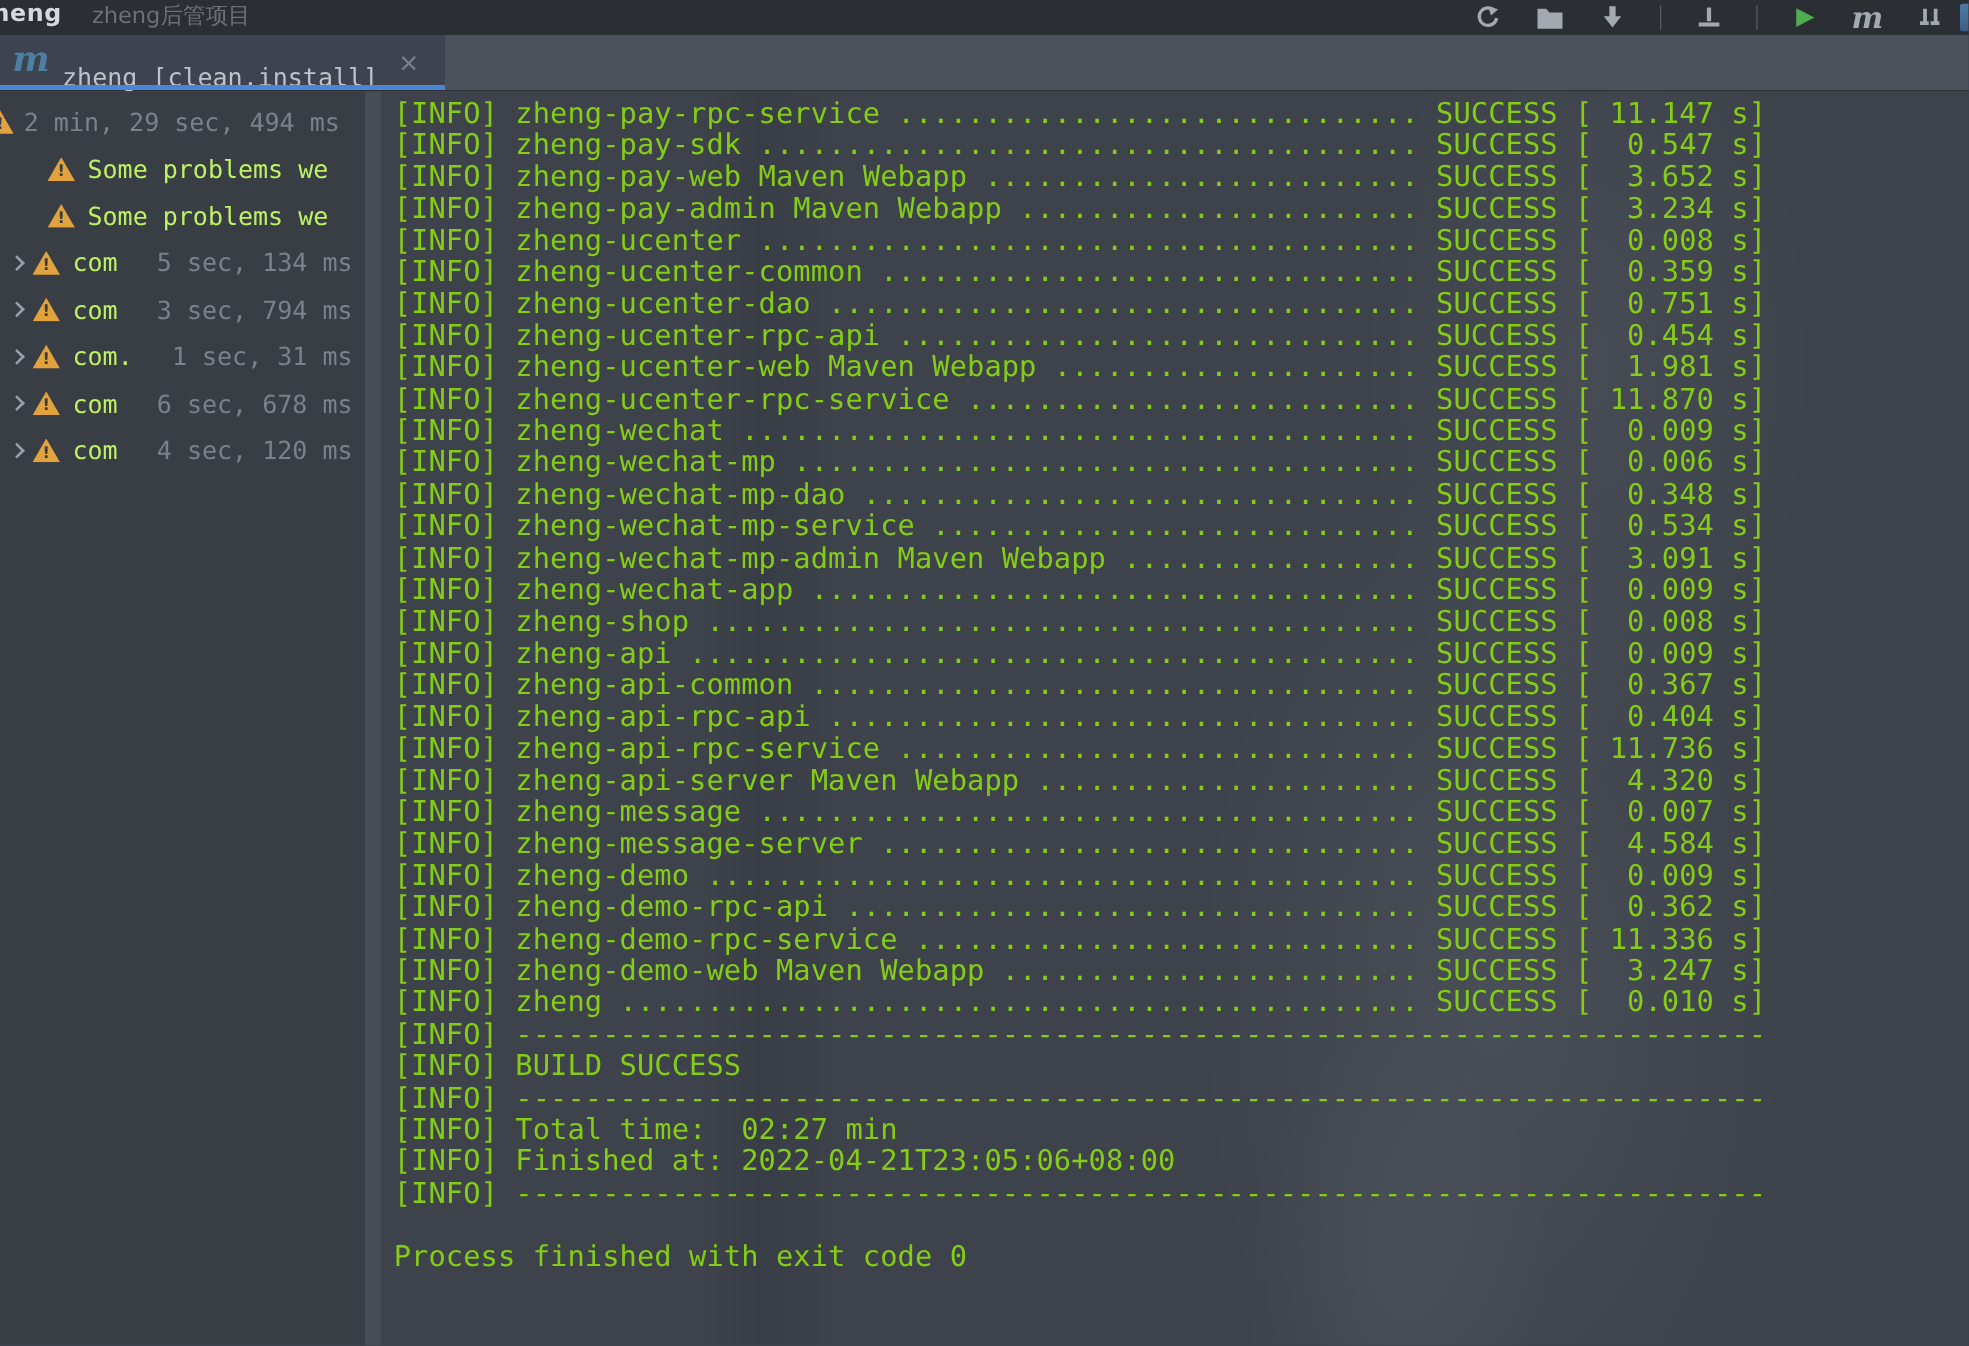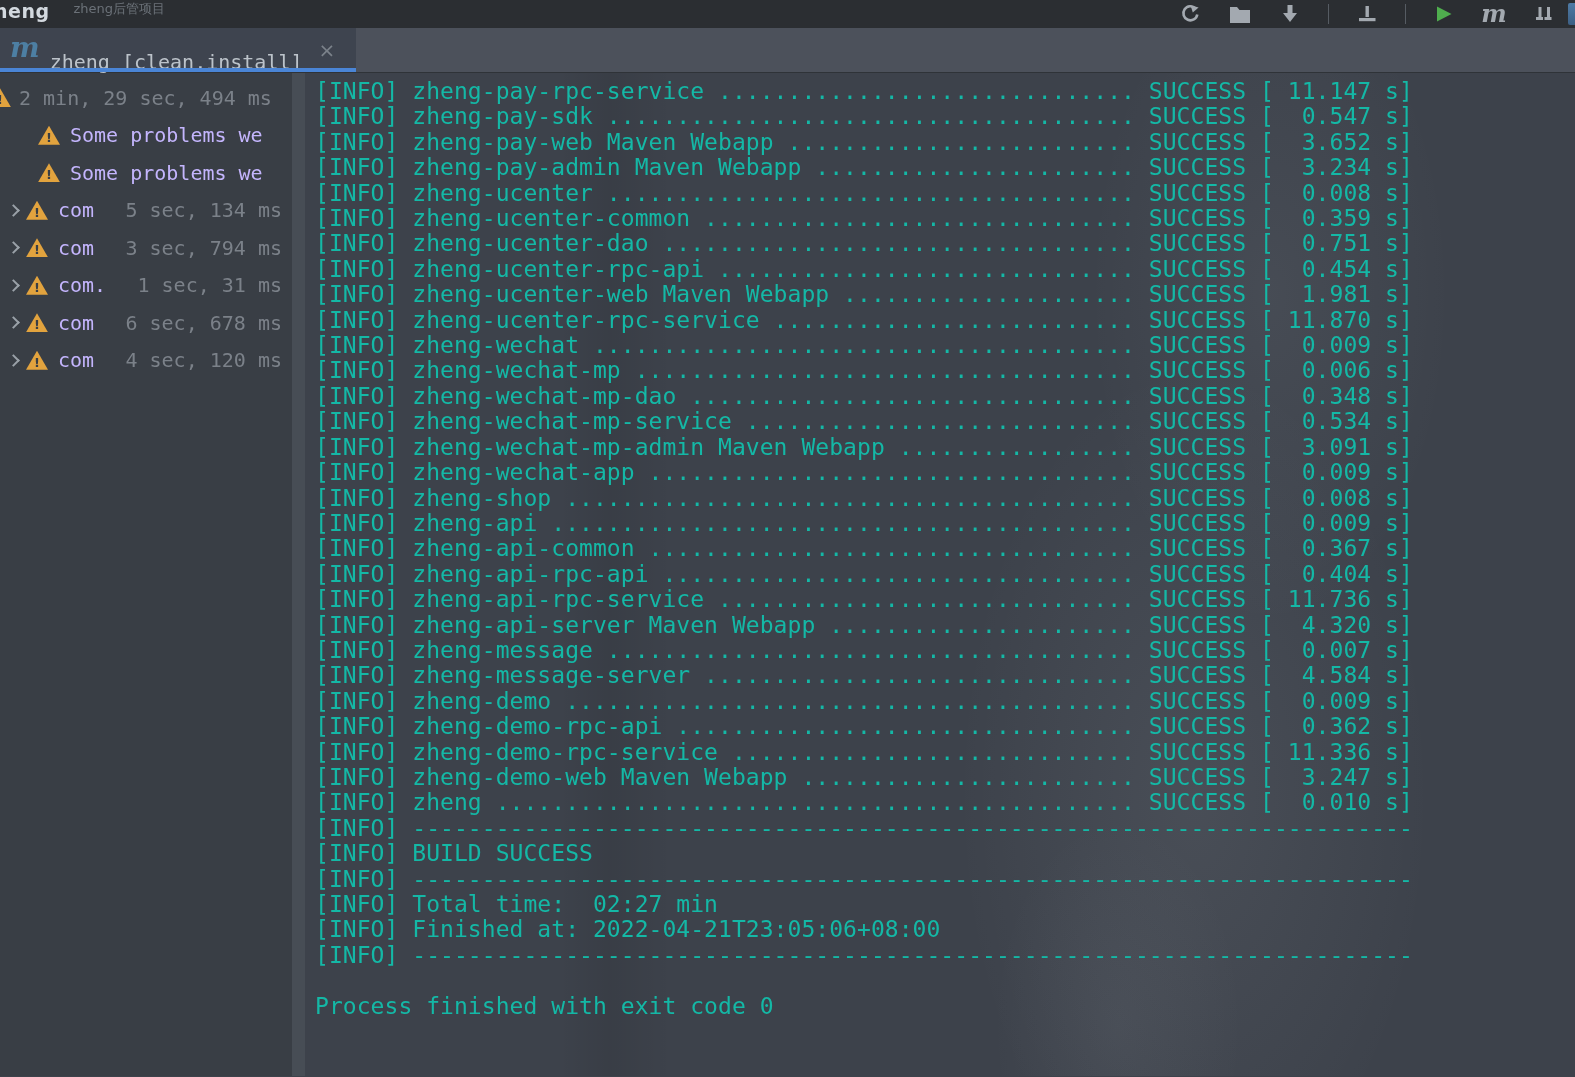--- a/index.html
+++ b/index.html
@@ -6,21 +6,21 @@
   html,body { width:1575px; height:1077px; overflow:hidden; }
   body { background:#3d424b; font-family:"DejaVu Sans", sans-serif; }
 
   
   .titlebar{
     height:28px; background:#2b2e32; display:flex; align-items:flex-start;
     position:relative; overflow:hidden;
   }
   .proj{ font-family:"DejaVu Sans",sans-serif; font-weight:bold; font-size:19px;
          color:#d3d9df; margin-left:-6px; letter-spacing:.5px; white-space:nowrap;}
-  .wtitle{ font-size:13px; color:#6b7178; margin-left:24px; white-space:nowrap;}
+  .wtitle{ font-size:18px; color:#6b7178; margin-left:24px; white-space:nowrap;}
   .tb-icons{ margin-left:auto; display:flex; align-items:center; gap:26px;
              padding-right:0; height:100%;}
   .tb-btn{ width:24px; height:24px; display:flex; align-items:center;
            justify-content:center; cursor:default; }
   .tb-sep{ width:1px; height:20px; background:#565c63; }
   .m-letter{ font-family:"DejaVu Serif",serif; font-style:italic; font-weight:bold;
              font-size:24px; color:#a3a9b0; line-height:1; }
   .edge-sliver{ width:7px; height:22px; background:linear-gradient(180deg,#4e7ba6,#3c5f84);
                 border-radius:2px 0 0 2px; margin-left:-14px; }
 
@@ -37,38 +37,38 @@
               color:#bcc3ca; margin-left:10px; white-space:pre;margin-top:23px;}
   .tab-close{ font-size:20px; color:#7b828a; margin-left:16px; }
 
   
   .main{ display:flex; height:1003px; }
   .sidebar{ width:292px; background:#393e45; overflow:hidden; position:relative;
             padding-top:6px; }
   .splitter{ width:13px; background:#474d55; }
   .console{ flex:1; background:#3d424b; position:relative; overflow:hidden;
             font-family:"DejaVu Sans Mono",monospace; font-size:23px;
-            line-height:25.4px; color:#14b8a6; padding:6px 0 0 10px;
+            line-height:25.4px; color:#84cc16; padding:6px 0 0 10px;
             letter-spacing:.05px;}
   
   .console::before{
     content:""; position:absolute; inset:0; pointer-events:none;
     background:
       radial-gradient(260px 480px at 76% 22%, rgba(225,232,238,.06), transparent 70%),
       radial-gradient(340px 620px at 70% 72%, rgba(230,236,242,.07), transparent 70%),
       radial-gradient(180px 300px at 64% 95%, rgba(220,228,235,.05), transparent 70%),
       linear-gradient(90deg, transparent 20%, rgba(0,0,0,.07) 24%, transparent 29%);
   }
   .cline{ white-space:pre; position:relative; z-index:1; }
   .blank-line{ height:25.4px; }
 
   
   .srow{ height:37.5px; display:flex; align-items:center; white-space:nowrap;
          font-family:"DejaVu Sans Mono",monospace; font-size:20px; cursor:default;}
-  .srow .label{ color:#c4b5fd; overflow:hidden; flex:1 1 auto; }
+  .srow .label{ color:#bef264; overflow:hidden; flex:1 1 auto; }
   .srow .time{ color:#7b8189; margin-left:auto; padding-right:10px; flex:0 0 auto;}
   .chev{ width:26px; flex:0 0 26px; display:flex; justify-content:center; }
   .chev i{ width:9px; height:9px; border-right:2px solid #9aa1a8;
            border-top:2px solid #9aa1a8; transform:rotate(45deg); display:block;}
   .warn{ width:22px; height:19px; background:#e2a33e; position:relative;
          clip-path:polygon(50% 0,100% 100%,0 100%); margin-right:10px;
          flex:0 0 22px;}
   .warn::after{ content:"!"; position:absolute; left:50%; bottom:0;
                 transform:translateX(-50%); font-size:13px; font-weight:bold;
                 color:#393e45; font-family:"DejaVu Sans",sans-serif;}

